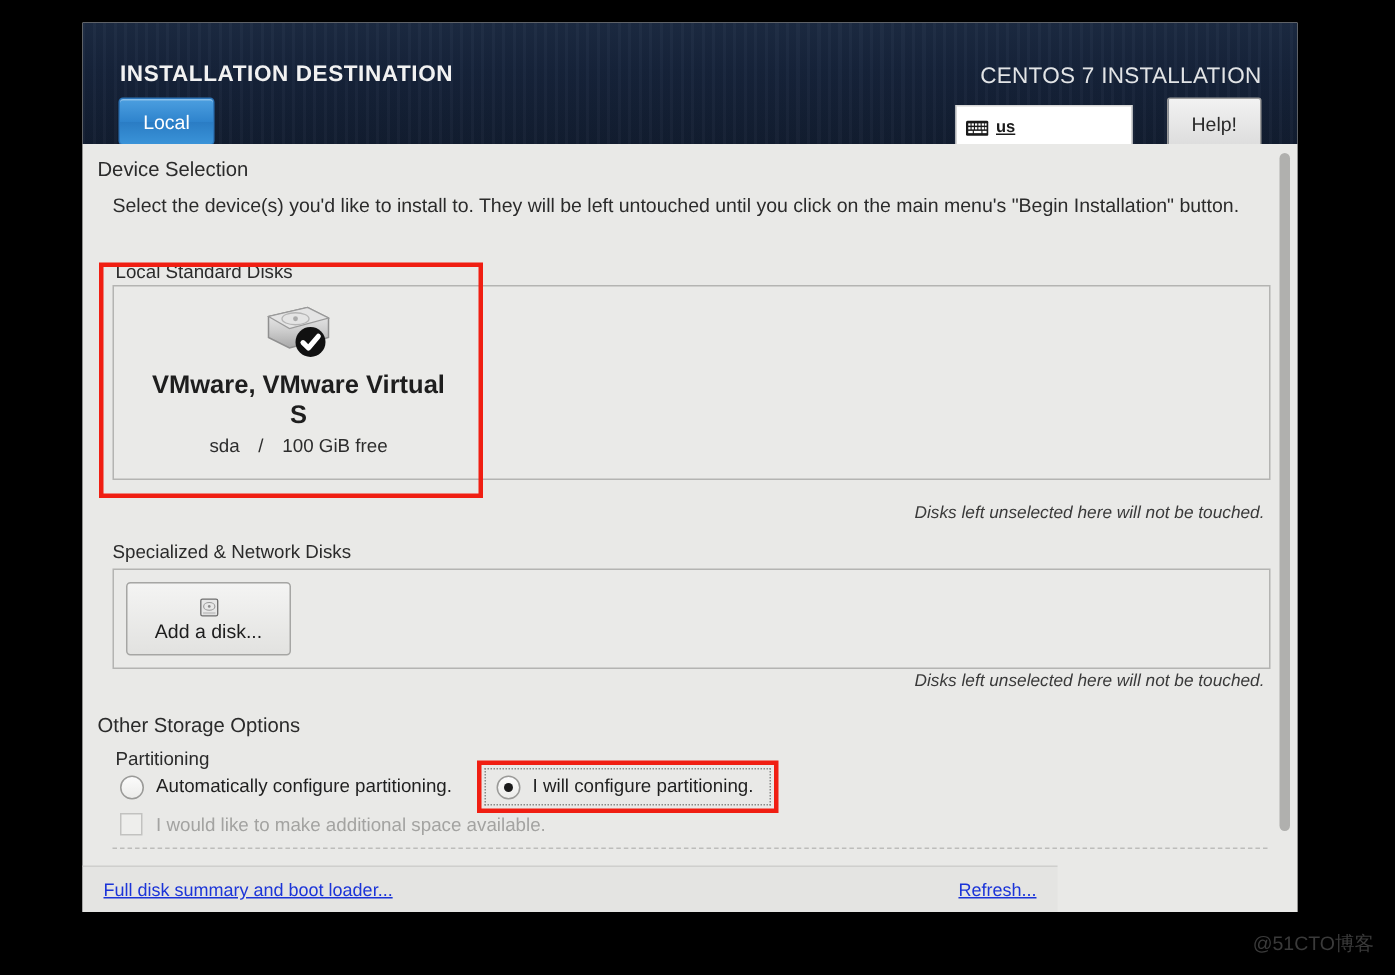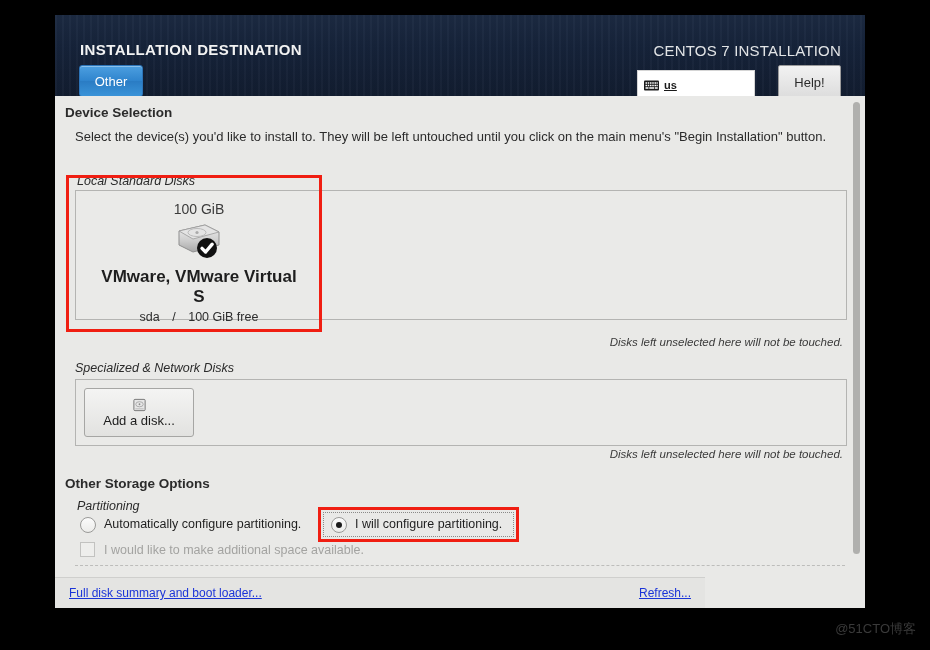--- a/index.html
+++ b/index.html
@@ -128,34 +128,33 @@
   
   .body-area {
     position: relative;
     height: 512px;
     background: #e9e9e7;
   }
 
   .section-title {
     position: absolute;
     font-size: 13.5px;
-    font-weight: bold;
+    font-weight: normal;
     color: #2b2b2b;
   }
   .desc {
     position: absolute;
     font-size: 13px;
     color: #2b2b2b;
     line-height: 1.55;
   }
   .sub-label {
     position: absolute;
     font-size: 12.5px;
     color: #2b2b2b;
-    font-style: italic;
   }
   .note {
     position: absolute;
     font-size: 11.5px;
     font-style: italic;
     color: #3a3a3a;
   }
 
   
   .disk-box {
@@ -336,21 +335,21 @@
 
 <div id="root">
 
   <div class="window">
 
     <div class="header">
       <div class="hdr-title">INSTALLATION DESTINATION</div>
       <div class="hdr-right-title">CENTOS 7 INSTALLATION</div>
 
       <div class="done-btn">
-        <span>Other</span>
+        <span>Local</span>
       </div>
 
       <div class="kbd-box">
         <span>
           <svg class="kbd-icon" viewBox="0 0 30 20">
             <rect x="0" y="0" width="30" height="20" rx="2" fill="#1a1a1a"></rect>
             <g fill="#ffffff">
               <rect x="3" y="3.5" width="3" height="3"></rect>
                 <rect x="7.5" y="3.5" width="3" height="3"></rect>
               <rect x="12" y="3.5" width="3" height="3"></rect>
@@ -380,21 +379,20 @@
     <div class="body-area">
 
       <div class="section-title" style="left:10px; top:9px;">Device Selection</div>
 
       <div class="desc" style="left:20px; top:31px; width:760px;">Select the device(s) you'd like to install to.  They will be left untouched until you click on the main menu's "Begin Installation" button.</div>
 
       <div class="sub-label" style="left:22px; top:78px;">Local Standard Disks</div>
 
       <div class="disk-box" style="left:20px; top:94px; width:770px; height:128px;">
         <div class="disk-tile">
-          <div class="disk-cap">100 GiB</div>
           <div class="disk-icon-wrap">
             <svg width="48" height="42" viewBox="0 0 48 42">
               <defs>
                 <linearGradient id="dgrad" x1="0" y1="0" x2="0" y2="1">
                   <stop offset="0" stop-color="#f2f2f2"></stop>
                   <stop offset="0.55" stop-color="#cfcfcf"></stop>
                   <stop offset="1" stop-color="#a8a8a8"></stop>
                 </linearGradient>
               </defs>
               <path d="M4,10 L30,4 L44,11 L44,24 L18,31 L4,24 Z" fill="url(#dgrad)" stroke="#8f8f8f" stroke-width="1"></path>

